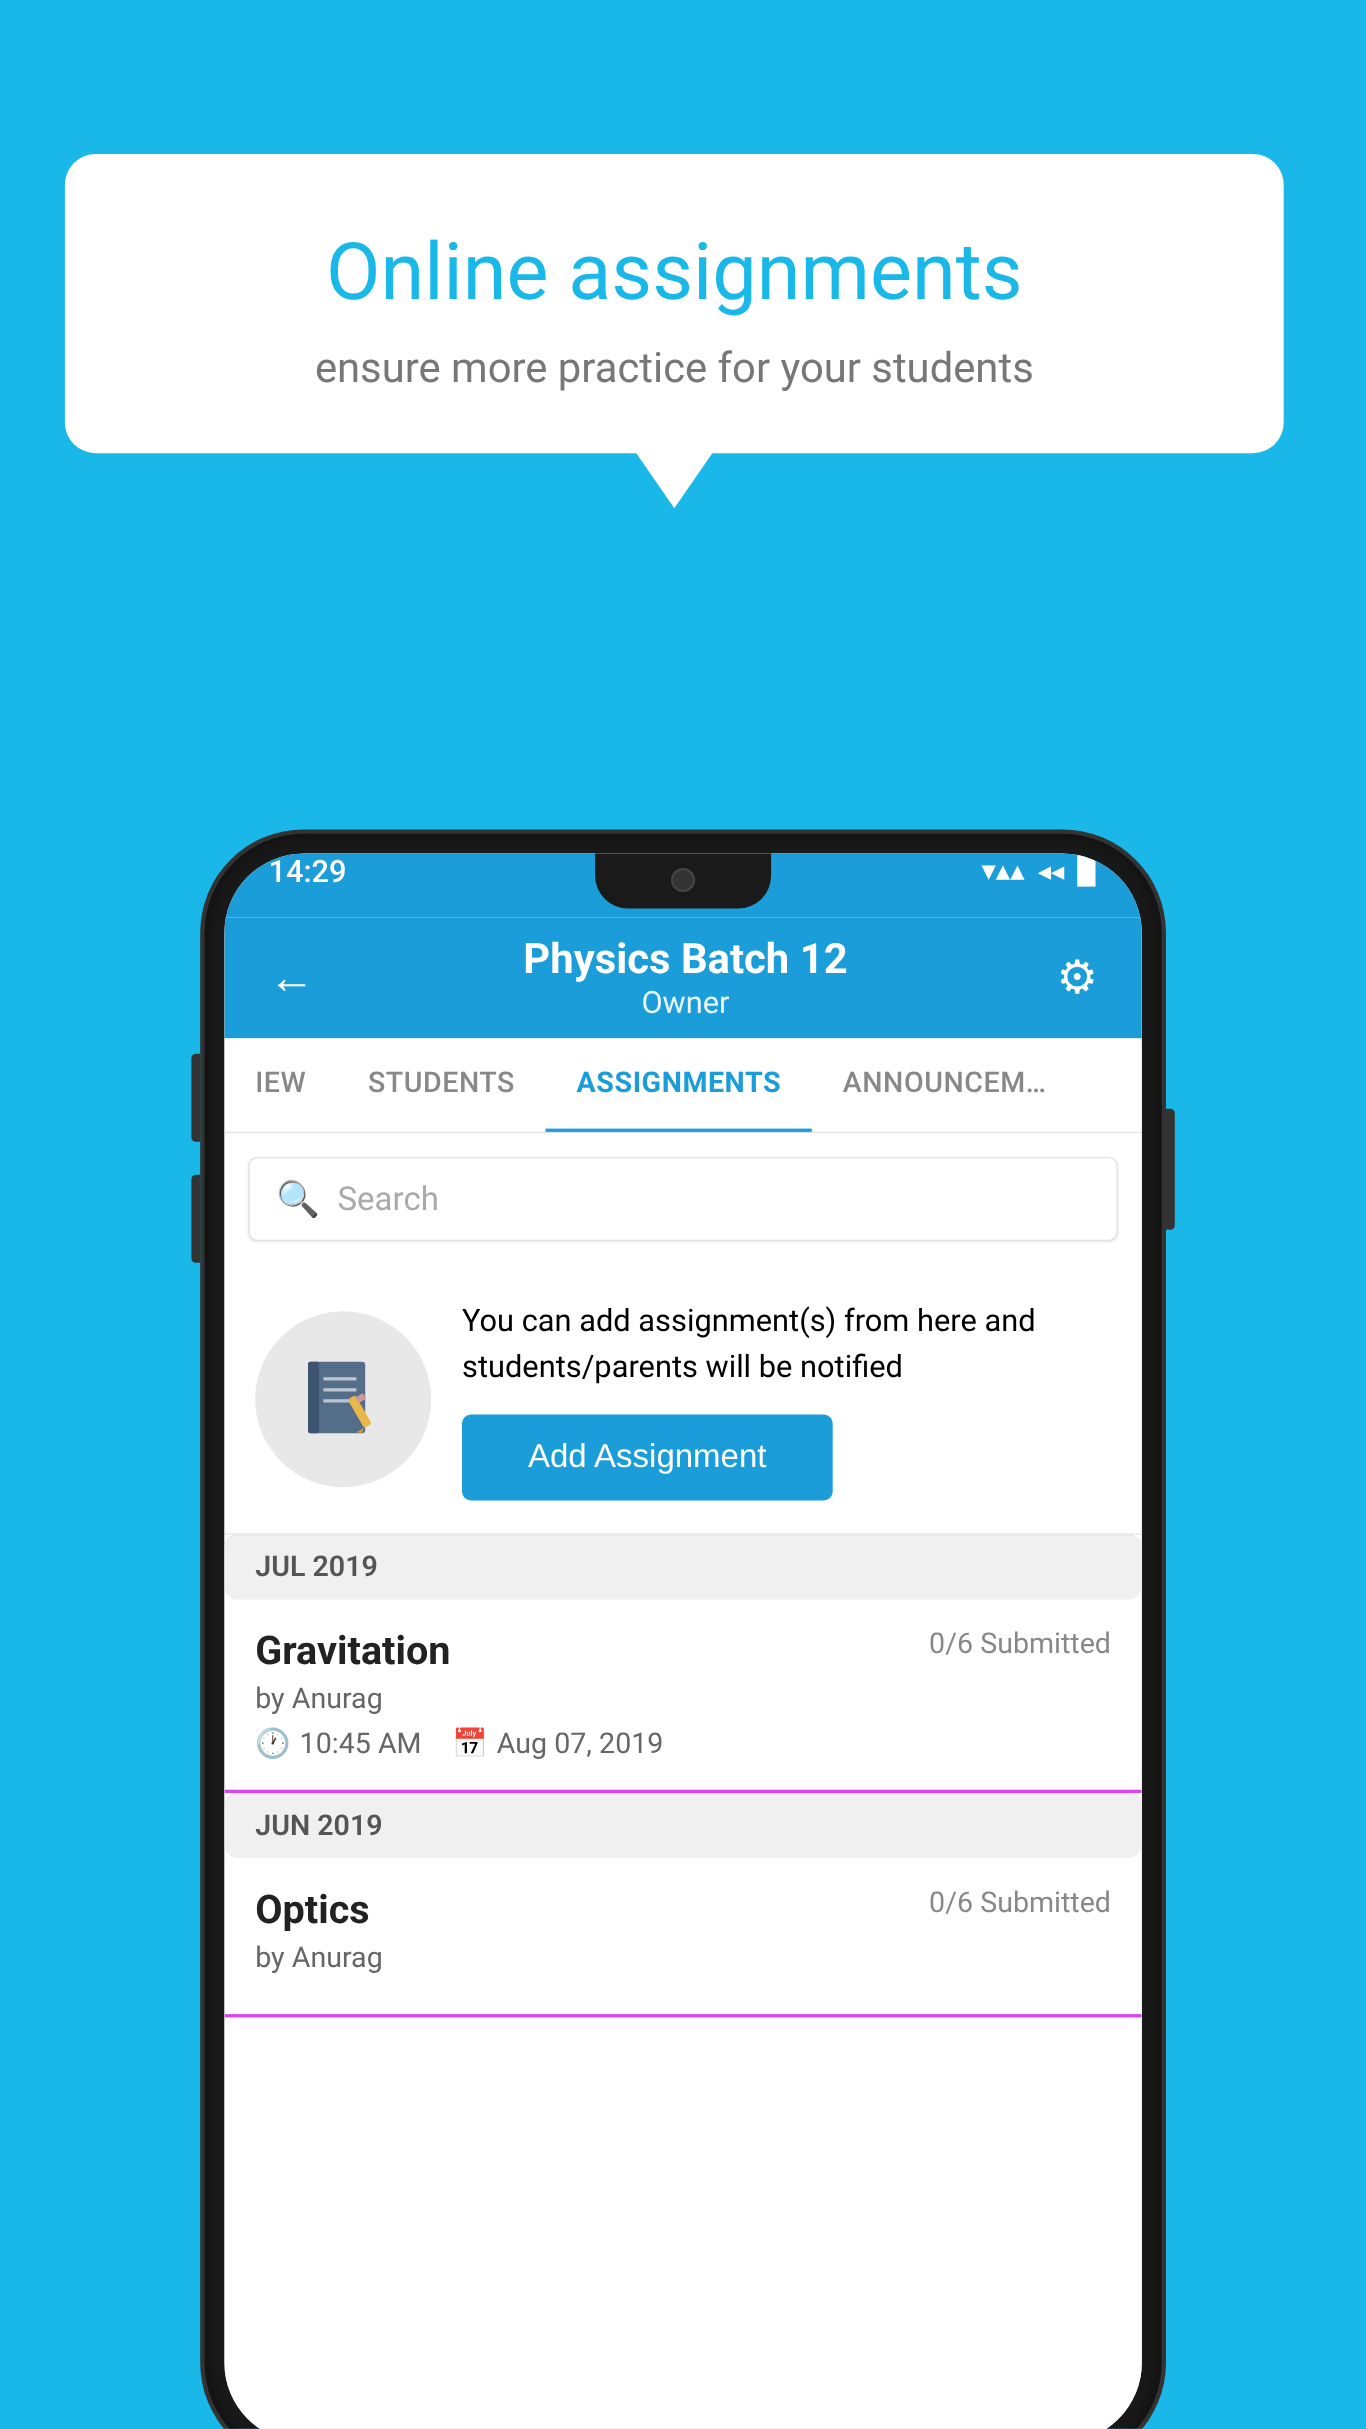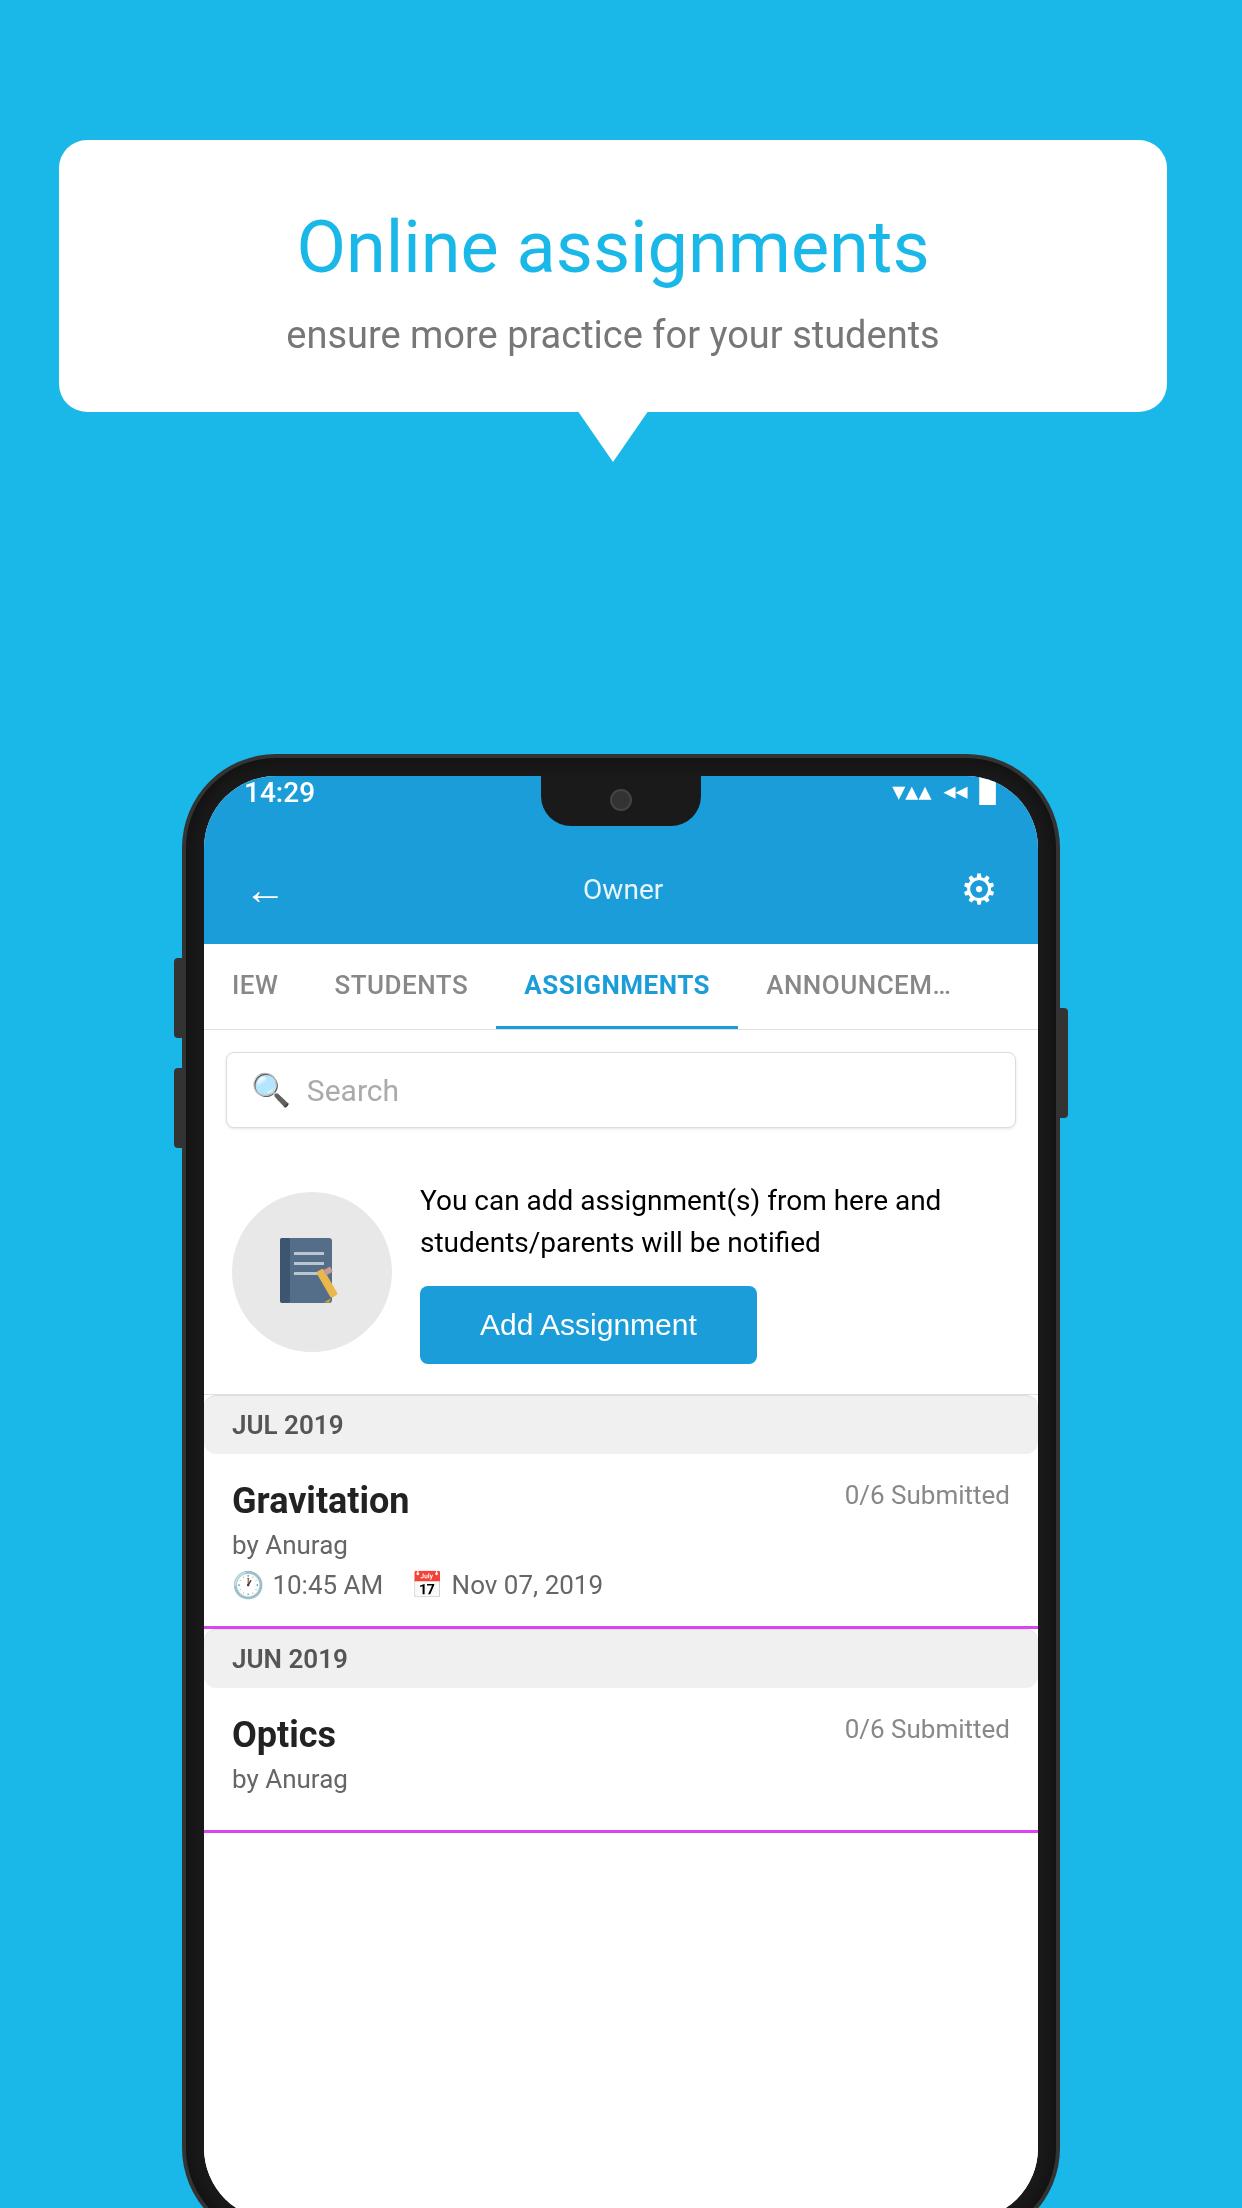--- a/index.html
+++ b/index.html
@@ -406,20 +406,21 @@
       <div class="status-icons">
         <span class="wifi-icon">▾▴▴</span>
         <span class="signal-icon">◂◂</span>
         <span class="battery-icon">▉</span>
       </div>
     </div>
 
     <div class="app-header">
       <span class="back-arrow">←</span>
       <div class="header-title-section">
+        <div class="header-title">Physics Batch 12</div>
         <div class="header-subtitle">Owner</div>
       </div>
       <span class="settings-icon">⚙</span>
     </div>
 
     <div class="tabs-container">
       <div class="tab">IEW</div>
       <div class="tab">STUDENTS</div>
       <div class="tab active">ASSIGNMENTS</div>
       <div class="tab">ANNOUNCEM…</div>
@@ -461,21 +462,21 @@
           <span class="assignment-submitted">0/6 Submitted</span>
         </div>
         <div class="assignment-author">by Anurag</div>
         <div class="assignment-meta">
           <div class="meta-time">
             <span class="meta-icon">🕐</span>
             <span>10:45 AM</span>
           </div>
           <div class="meta-date">
             <span class="meta-icon">📅</span>
-            <span>Nov 07, 2019</span>
+            <span>Aug 07, 2019</span>
           </div>
         </div>
       </div>
 
       <div class="section-header">JUN 2019</div>
       <div class="assignment-item">
         <div class="assignment-top-row">
           <span class="assignment-title">Optics</span>
           <span class="assignment-submitted">0/6 Submitted</span>
         </div>

